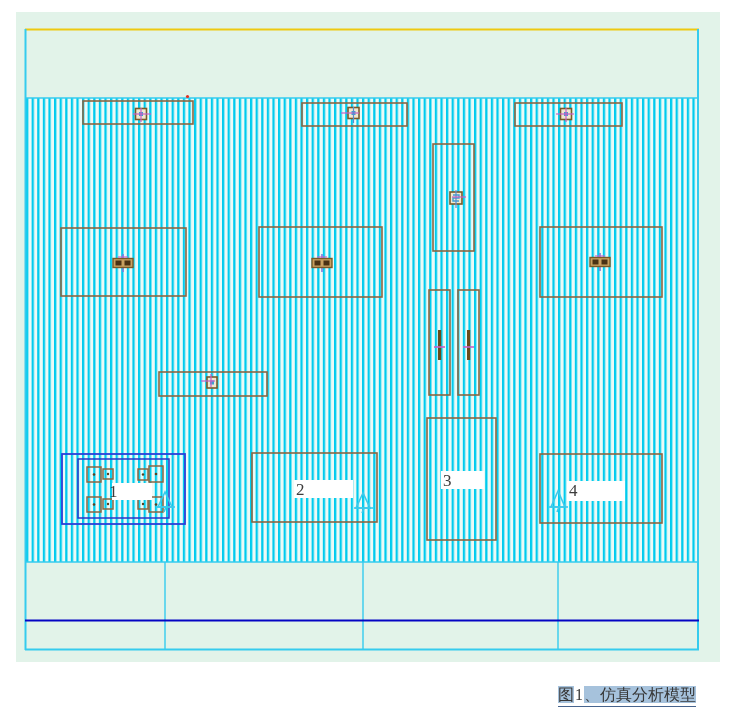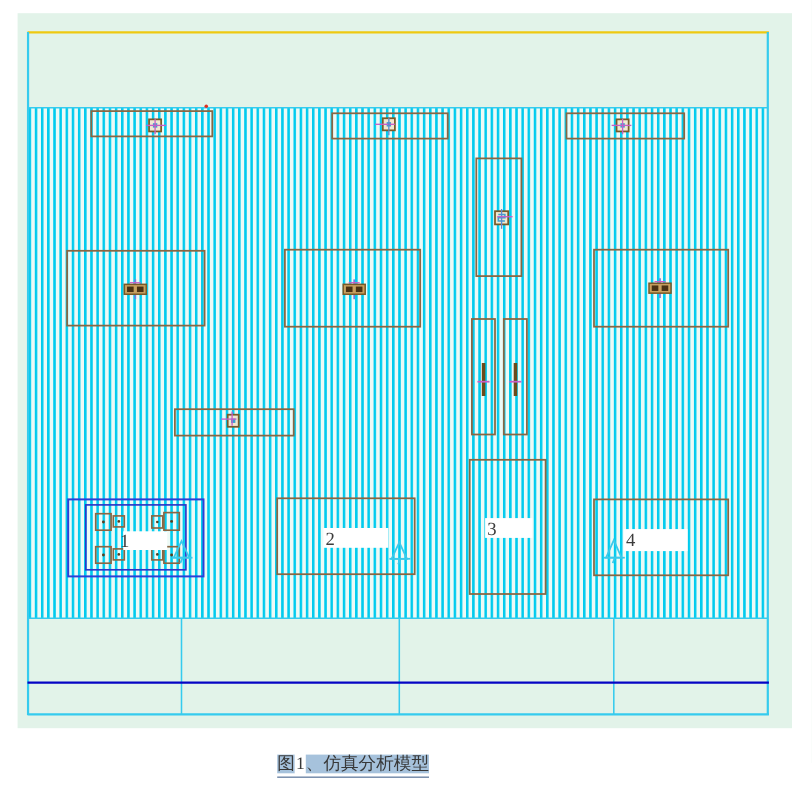--- a/index.html
+++ b/index.html
@@ -10,21 +10,21 @@
   .stage{position:absolute;left:0;top:0;width:738px;height:714px;}
   svg.drawing{position:absolute;left:0;top:0;}
   .patch{
     position:absolute;background:#ffffff;z-index:5;
   }
   .area-label{
     position:absolute;z-index:6;color:#3c3c3c;
     font-family:"Liberation Serif",serif;font-size:17px;line-height:17px;
   }
   .caption{
-    position:absolute;left:0;top:683px;width:642px;text-align:center;z-index:7;
+    position:absolute;left:0;top:683px;width:696px;text-align:right;z-index:7;
     font-size:16px;line-height:23px;color:#383838;
     font-family:"Liberation Serif","DejaVu Sans",serif;
   }
   .caption .cap-inner{
     display:inline-block;border-bottom:1.6px solid #47648e;padding-bottom:0px;
   }
   .caption .hl{background:#a6c2dc;}
   .caption .num{background:#ffffff;padding:0 1px;}
 </style>
 </head>

